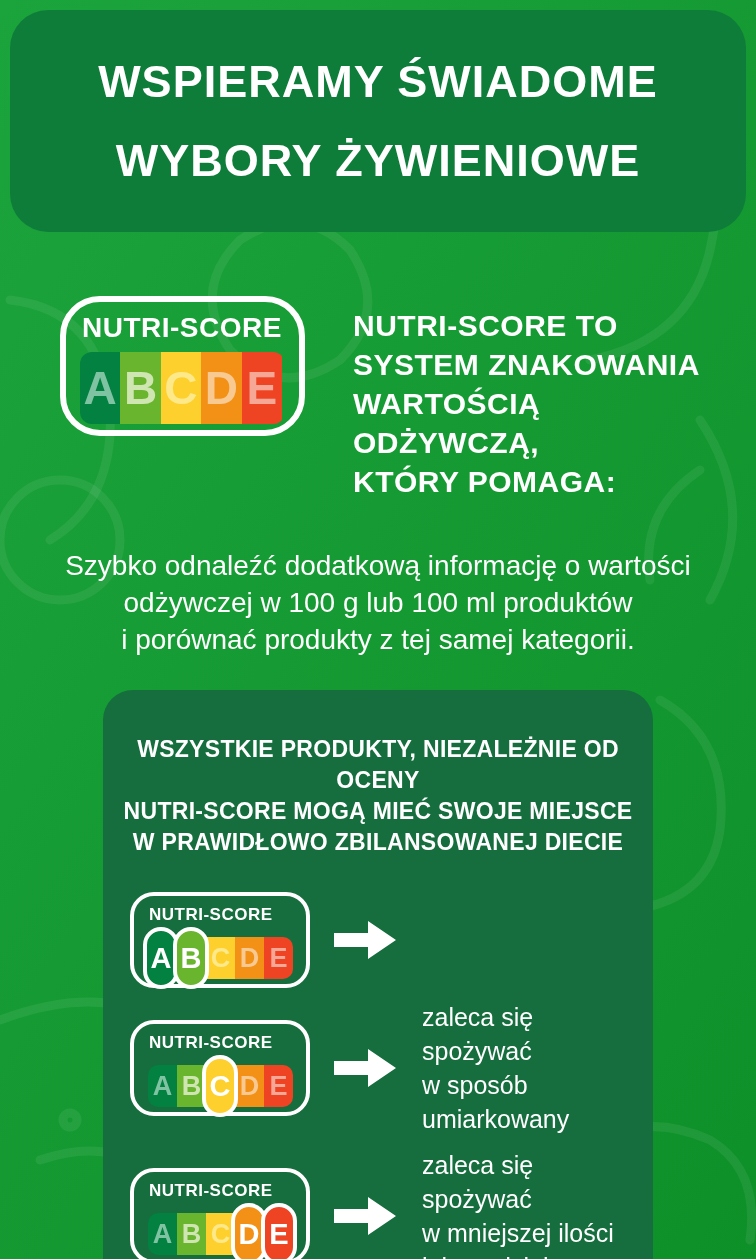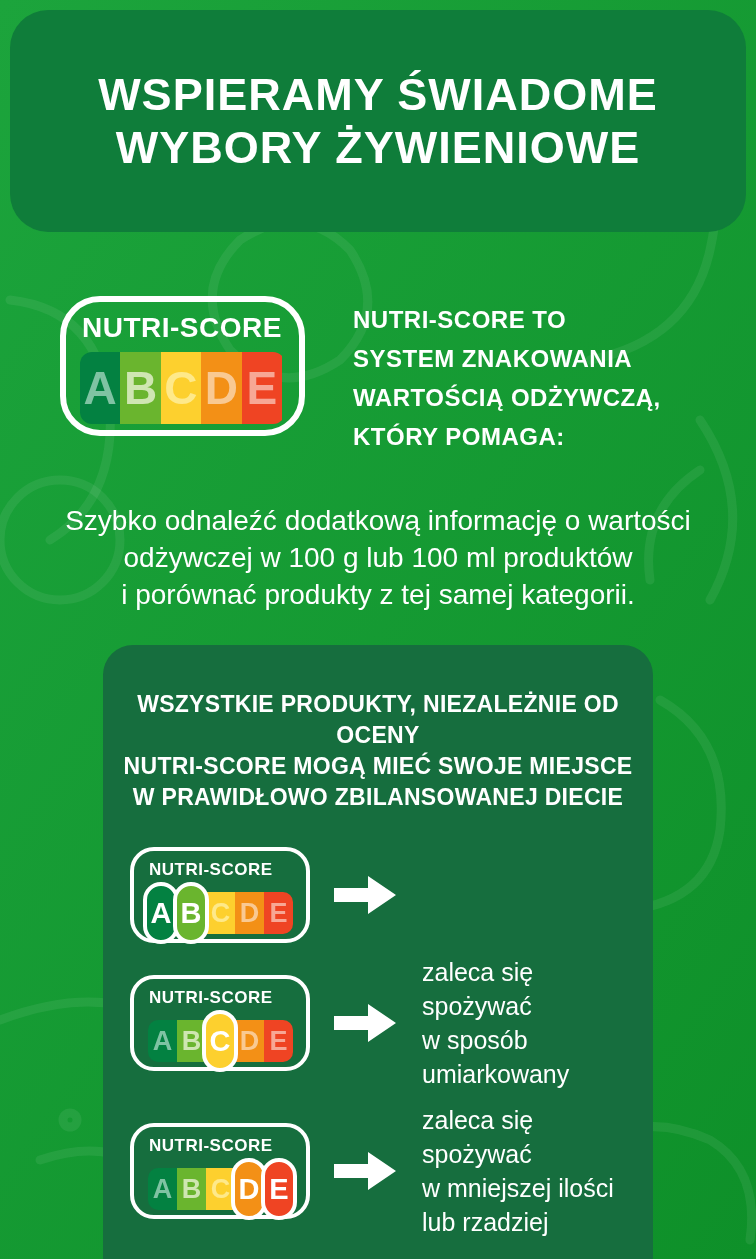--- a/index.html
+++ b/index.html
@@ -11,28 +11,28 @@
   .bg-pattern{position:absolute;inset:0;z-index:0;pointer-events:none;}
   .content{position:relative;z-index:1;}
 
   
   .header-banner{
     margin:10px 10px 0;height:222px;border-radius:38px;
     background:#0f7d3a;display:flex;align-items:center;justify-content:center;
   }
   .header-title{
     font-size:45px;font-weight:bold;letter-spacing:1px;text-align:center;
-    line-height:53px;white-space:pre-line;
+    line-height:79px;white-space:pre-line;
   }
 
   
   .intro-row{margin:64px 38px 0 60px;display:flex;gap:48px;align-items:flex-start;}
   .intro-heading{
-    font-size:24px;font-weight:bold;letter-spacing:.5px;line-height:39px;
-    white-space:pre-line;margin-top:4px;
+    font-size:30px;font-weight:bold;letter-spacing:.5px;line-height:39px;
+    white-space:pre-line;margin-top:10px;
   }
 
   
   .big-badge{
     width:245px;height:140px;border:6px solid #ffffff;border-radius:40px;
     box-sizing:border-box;padding:8px 14px 0;flex:none;
   }
   .big-badge .ns-title{font-size:28px;font-weight:bold;letter-spacing:.5px;margin:2px 0 8px 2px;}
   .big-strip{display:flex;border-radius:12px;overflow:hidden;height:72px;}
   .big-strip .seg{

